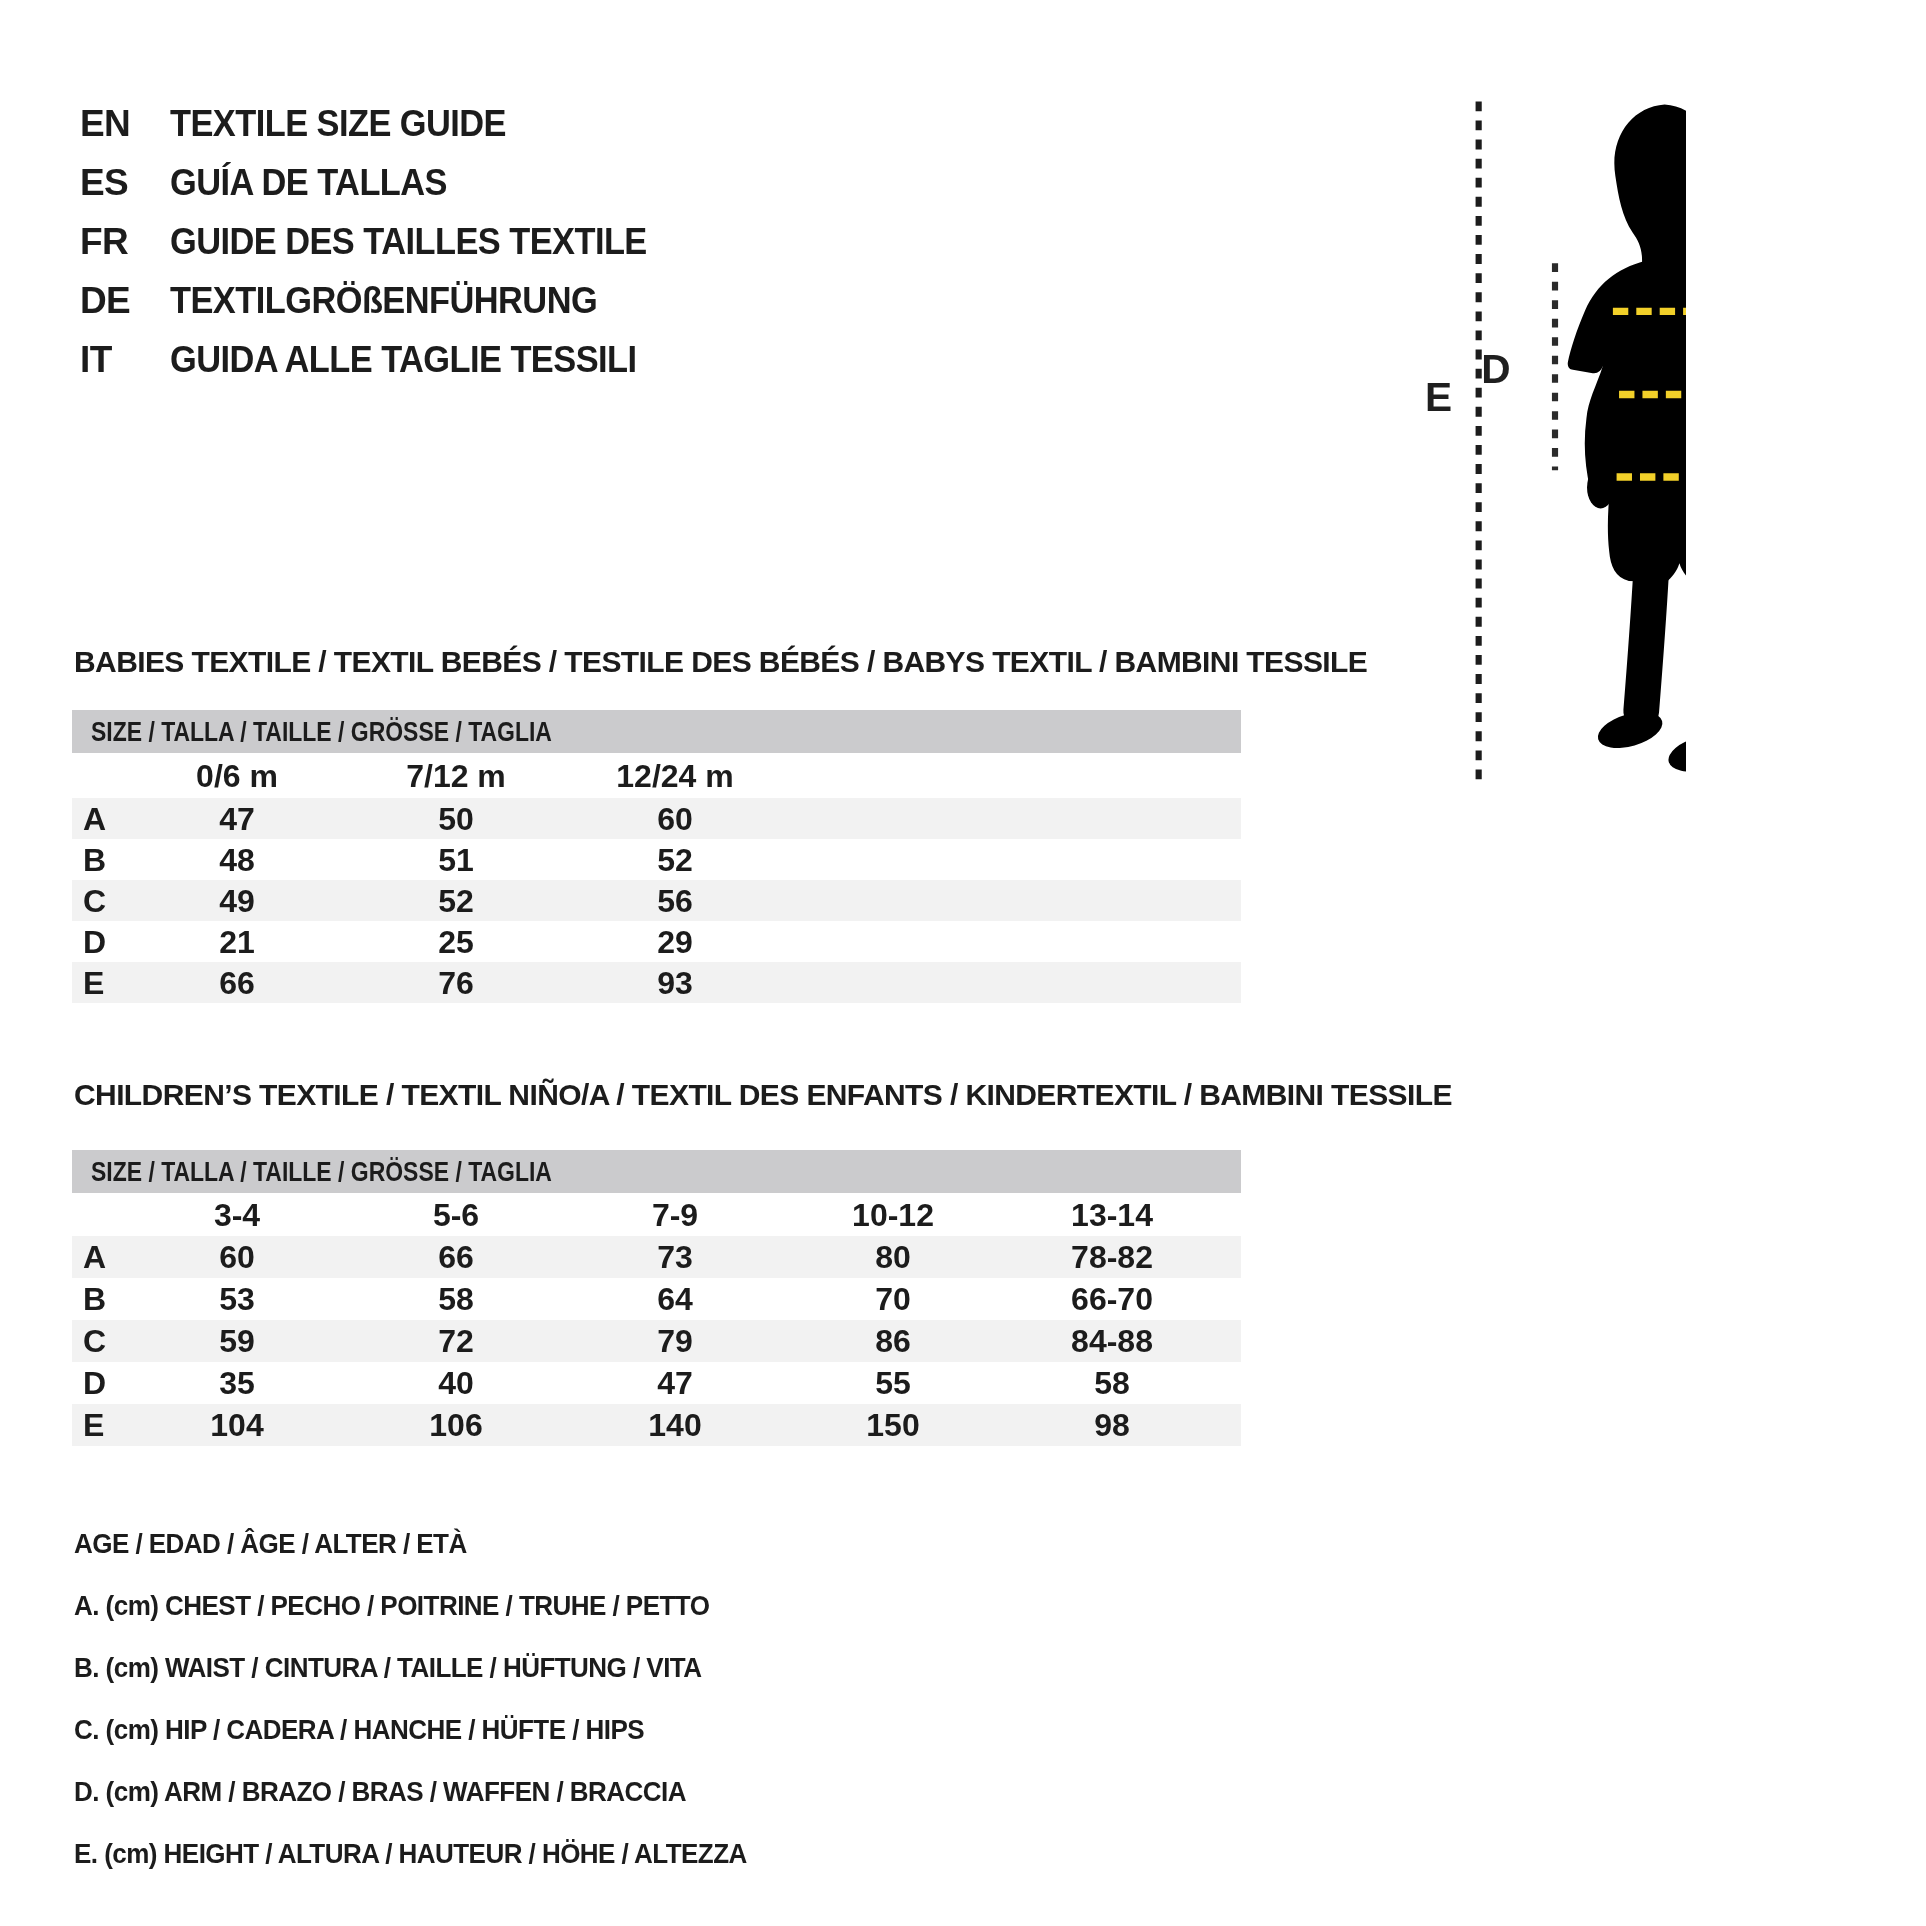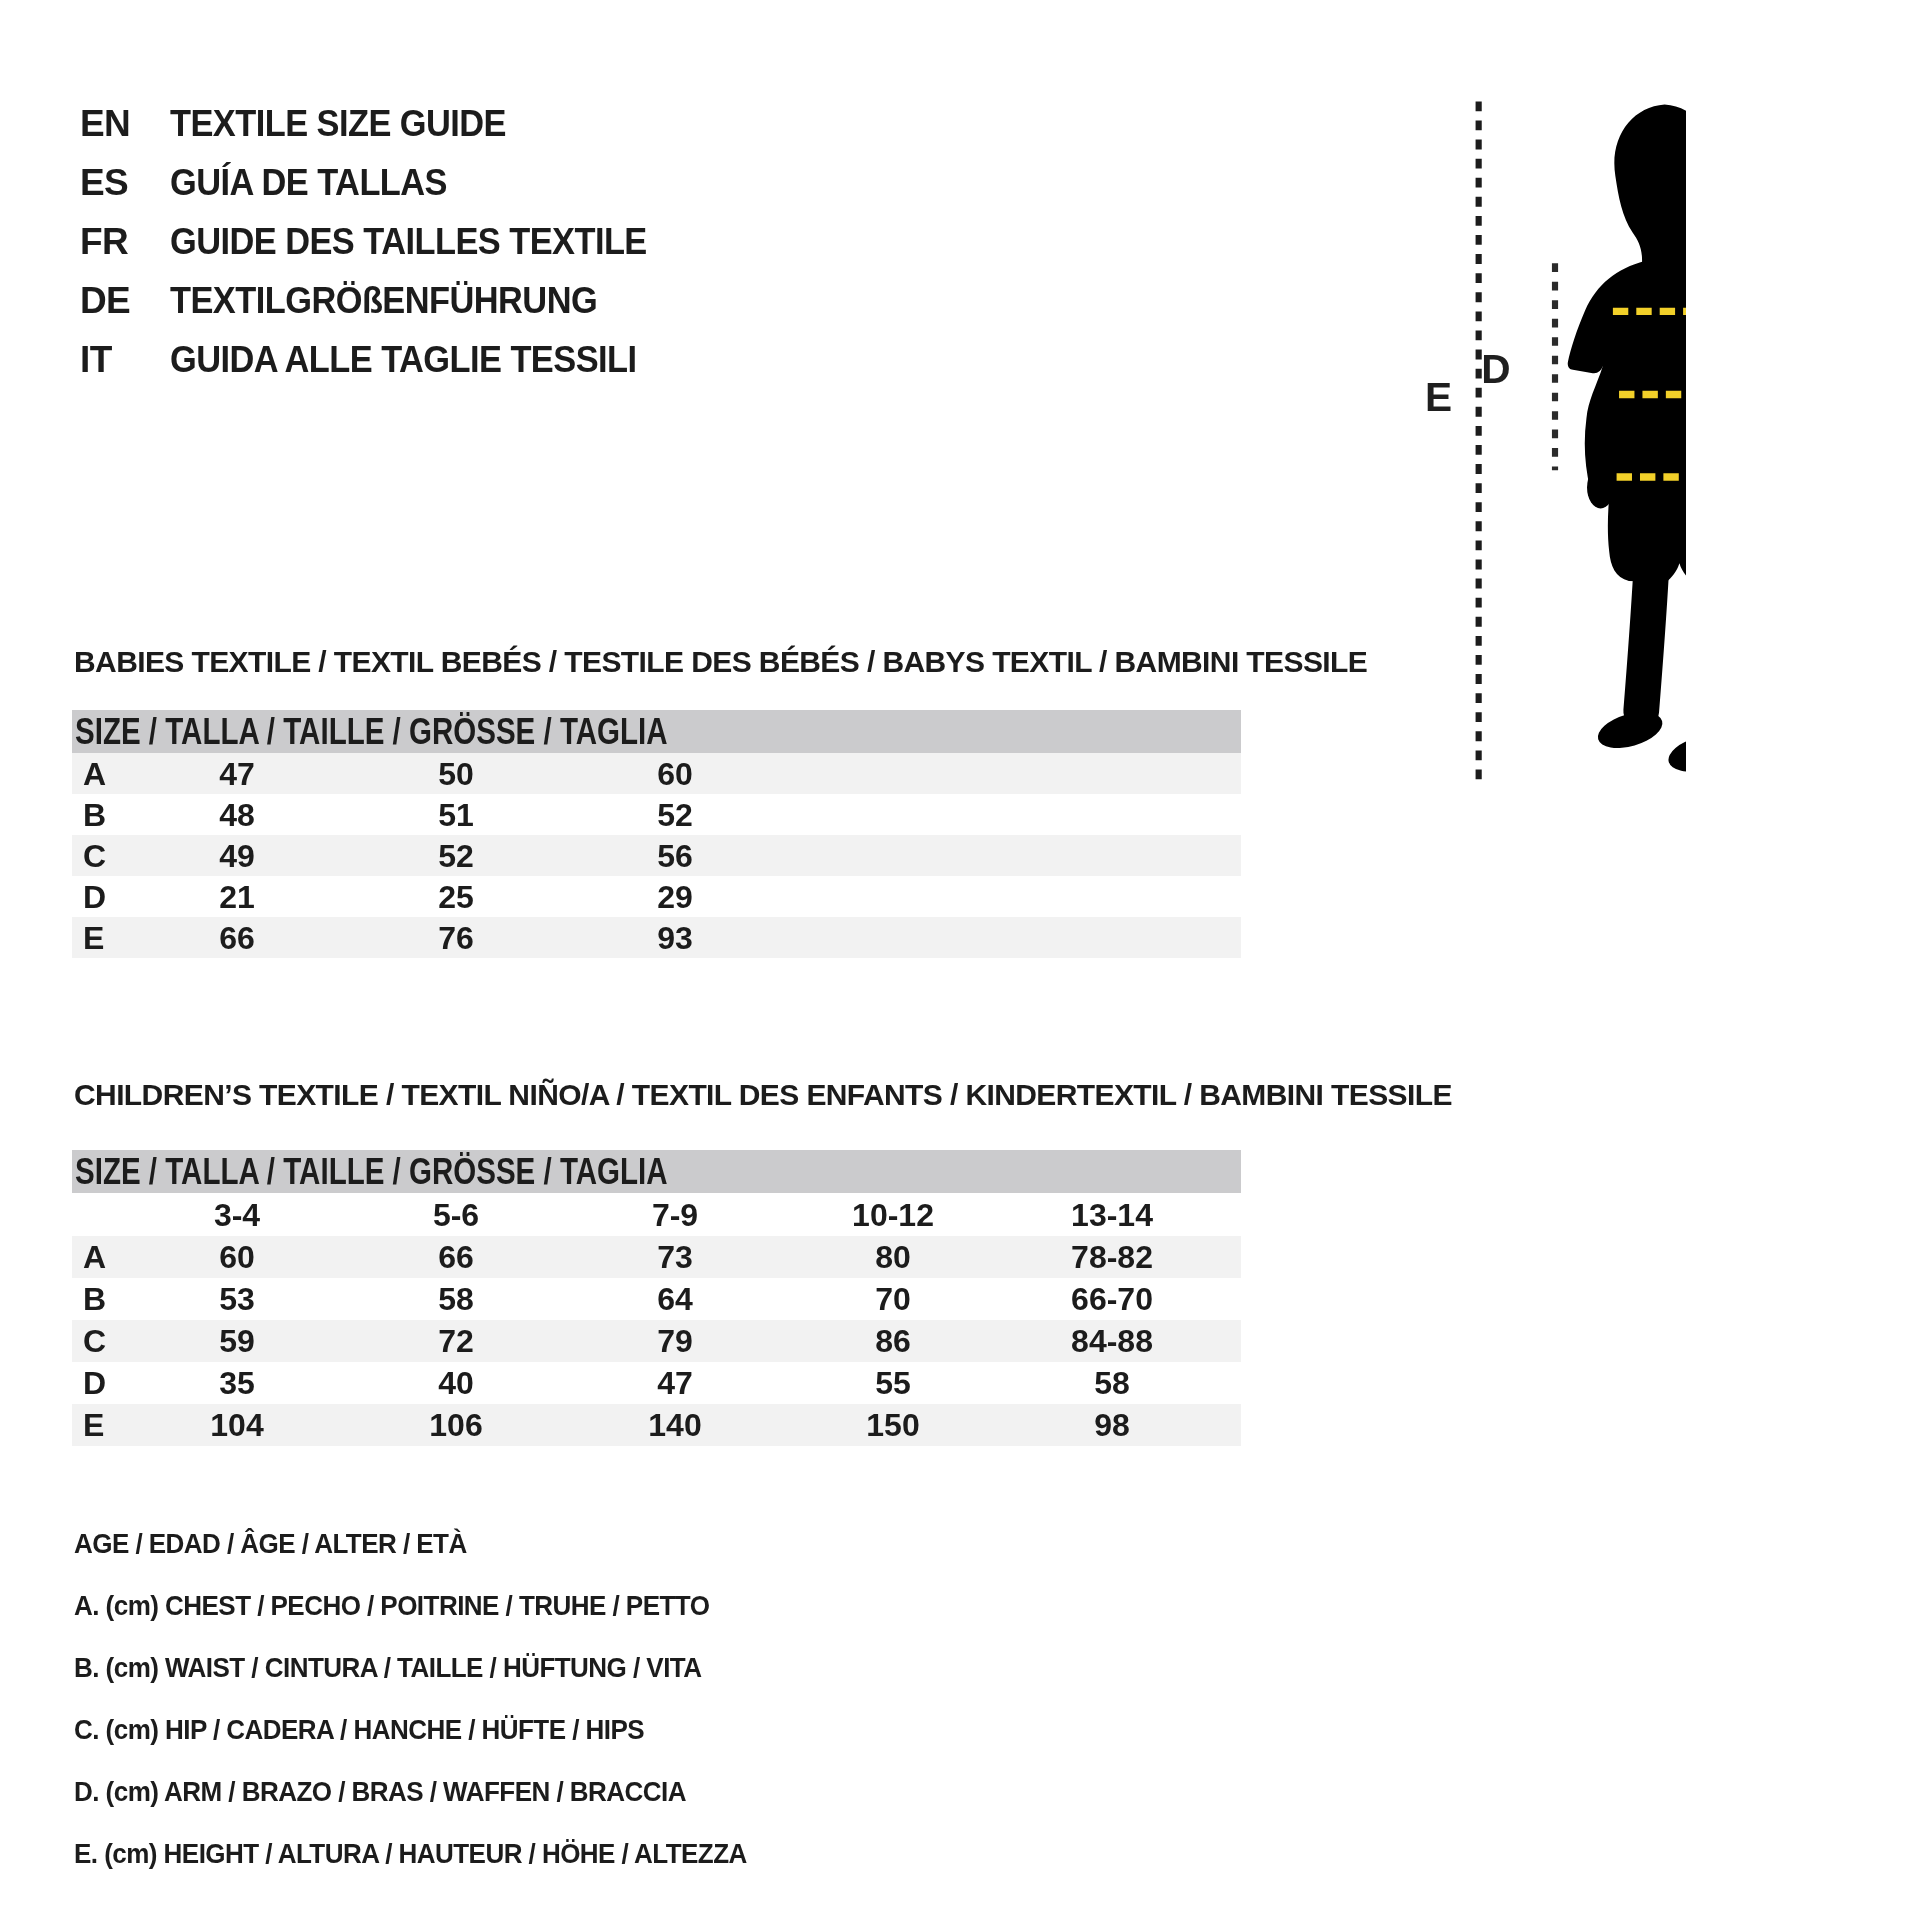--- a/index.html
+++ b/index.html
@@ -14,21 +14,21 @@
   .lang-code{width:90px;flex:0 0 90px;}
   .cx{display:inline-block;transform:scaleX(.93);transform-origin:0 50%;white-space:nowrap;}
   
   .sec-title{position:absolute;left:74px;margin:0;font-size:30px;line-height:37px;font-weight:700;letter-spacing:-0.6px;white-space:nowrap;}
   .babies-title{top:643px;}
   .children-title{top:1076px;}
   
   .table{position:absolute;left:72px;width:1169px;}
   .babies-table{top:710px;}
   .children-table{top:1150px;}
-  .hbar{height:43px;background:#cbcbcd;display:flex;align-items:center;padding-left:3px;font-size:36px;}
+  .hbar{height:43px;background:#cbcbcd;display:flex;align-items:center;padding-left:19px;font-size:28px;}
   .hbar .cx{transform:scaleX(.82);}
   .colrow{position:relative;}
   .babies-table .colrow{height:45px;}
   .children-table .colrow{height:43px;}
   .trow{position:relative;}
   .babies-table .trow{height:41px;}
   .children-table .trow{height:42px;}
   .stripe{background:#f2f2f2;}
   .rlabel{position:absolute;left:11px;top:50%;transform:translateY(-50%);font-size:32px;}
   .cell{position:absolute;top:50%;transform:translate(-50%,-50%);font-size:32px;white-space:nowrap;}
@@ -133,20 +133,25 @@
     <text x="732" y="658">C</text>
     <text x="178" y="483" text-anchor="middle">D</text>
     <text x="85" y="528" text-anchor="middle">E</text>
   </svg>
 
   <h2 class="sec-title babies-title">BABIES TEXTILE / TEXTIL BEBÉS / TESTILE DES BÉBÉS / BABYS TEXTIL / BAMBINI TESSILE</h2>
   <div class="table babies-table">
     <div class="hbar">
       <span class="cx">SIZE / TALLA / TAILLE / GRÖSSE / TAGLIA</span>
     </div>
+    <div class="colrow">
+      <span class="cell c1">0/6 m</span>
+      <span class="cell c2">7/12 m</span>
+      <span class="cell c3">12/24 m</span>
+    </div>
     <div class="trow stripe">
       <span class="rlabel">A</span>
       <span class="cell c1">47</span>
       <span class="cell c2">50</span>
       <span class="cell c3">60</span>
     </div>
     <div class="trow">
       <span class="rlabel">B</span>
       <span class="cell c1">48</span>
       <span class="cell c2">51</span>

